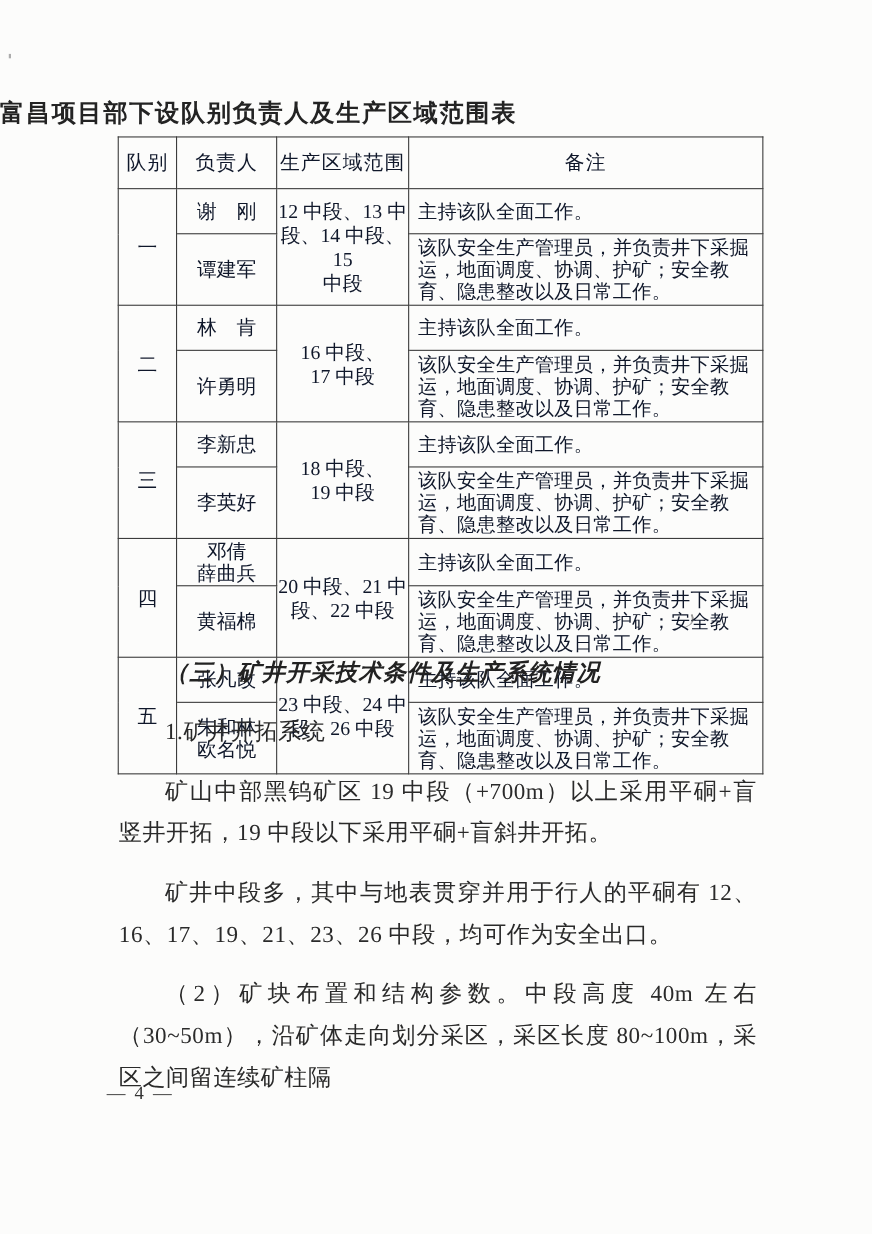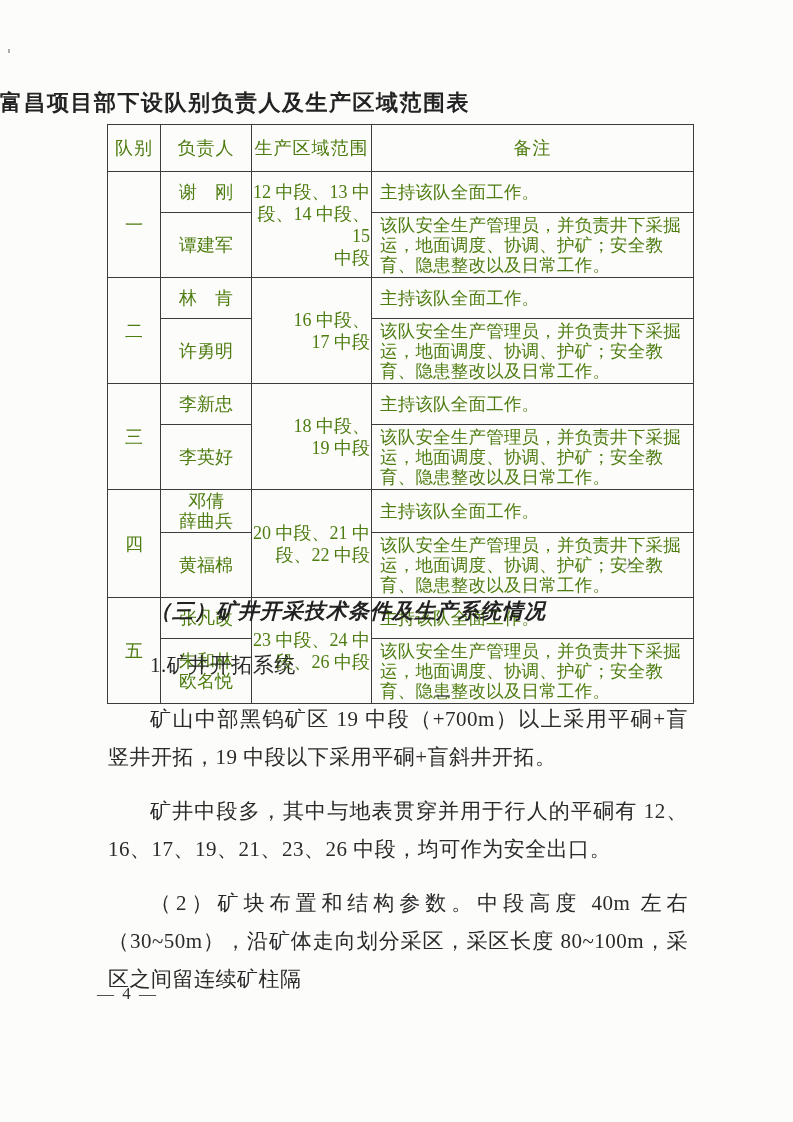--- a/index.html
+++ b/index.html
@@ -34,42 +34,42 @@
     border-collapse:collapse;
     table-layout:fixed;
   }
   table.teams col.c-team{width:53px;}
   table.teams col.c-name{width:91px;}
   table.teams col.c-area{width:120px;}
   table.teams col.c-remark{width:322px;}
   table.teams th,table.teams td{
     border:1.6px solid #3c3c3c;
     font-weight:normal;
-    color:#4d7c0f;
+    color:#0f172a;
     vertical-align:middle;
   }
   table.teams th{
     height:44px;
     font-size:18px;
     text-align:center;
     letter-spacing:1px;
   }
   td.team{
     text-align:center;
     font-size:18px;
   }
   td.name{
     text-align:center;
     font-size:18px;
     line-height:20px;
     white-space:pre-line;
     height:38px;
   }
   td.area{
-    text-align:right;
+    text-align:center;
     font-size:18px;
     line-height:22px;
     white-space:pre-line;
   }
   td.remark{
     text-align:left;
     font-size:17.5px;
     line-height:20px;
     padding:2px 6px 2px 8px;
     letter-spacing:0.2px;

